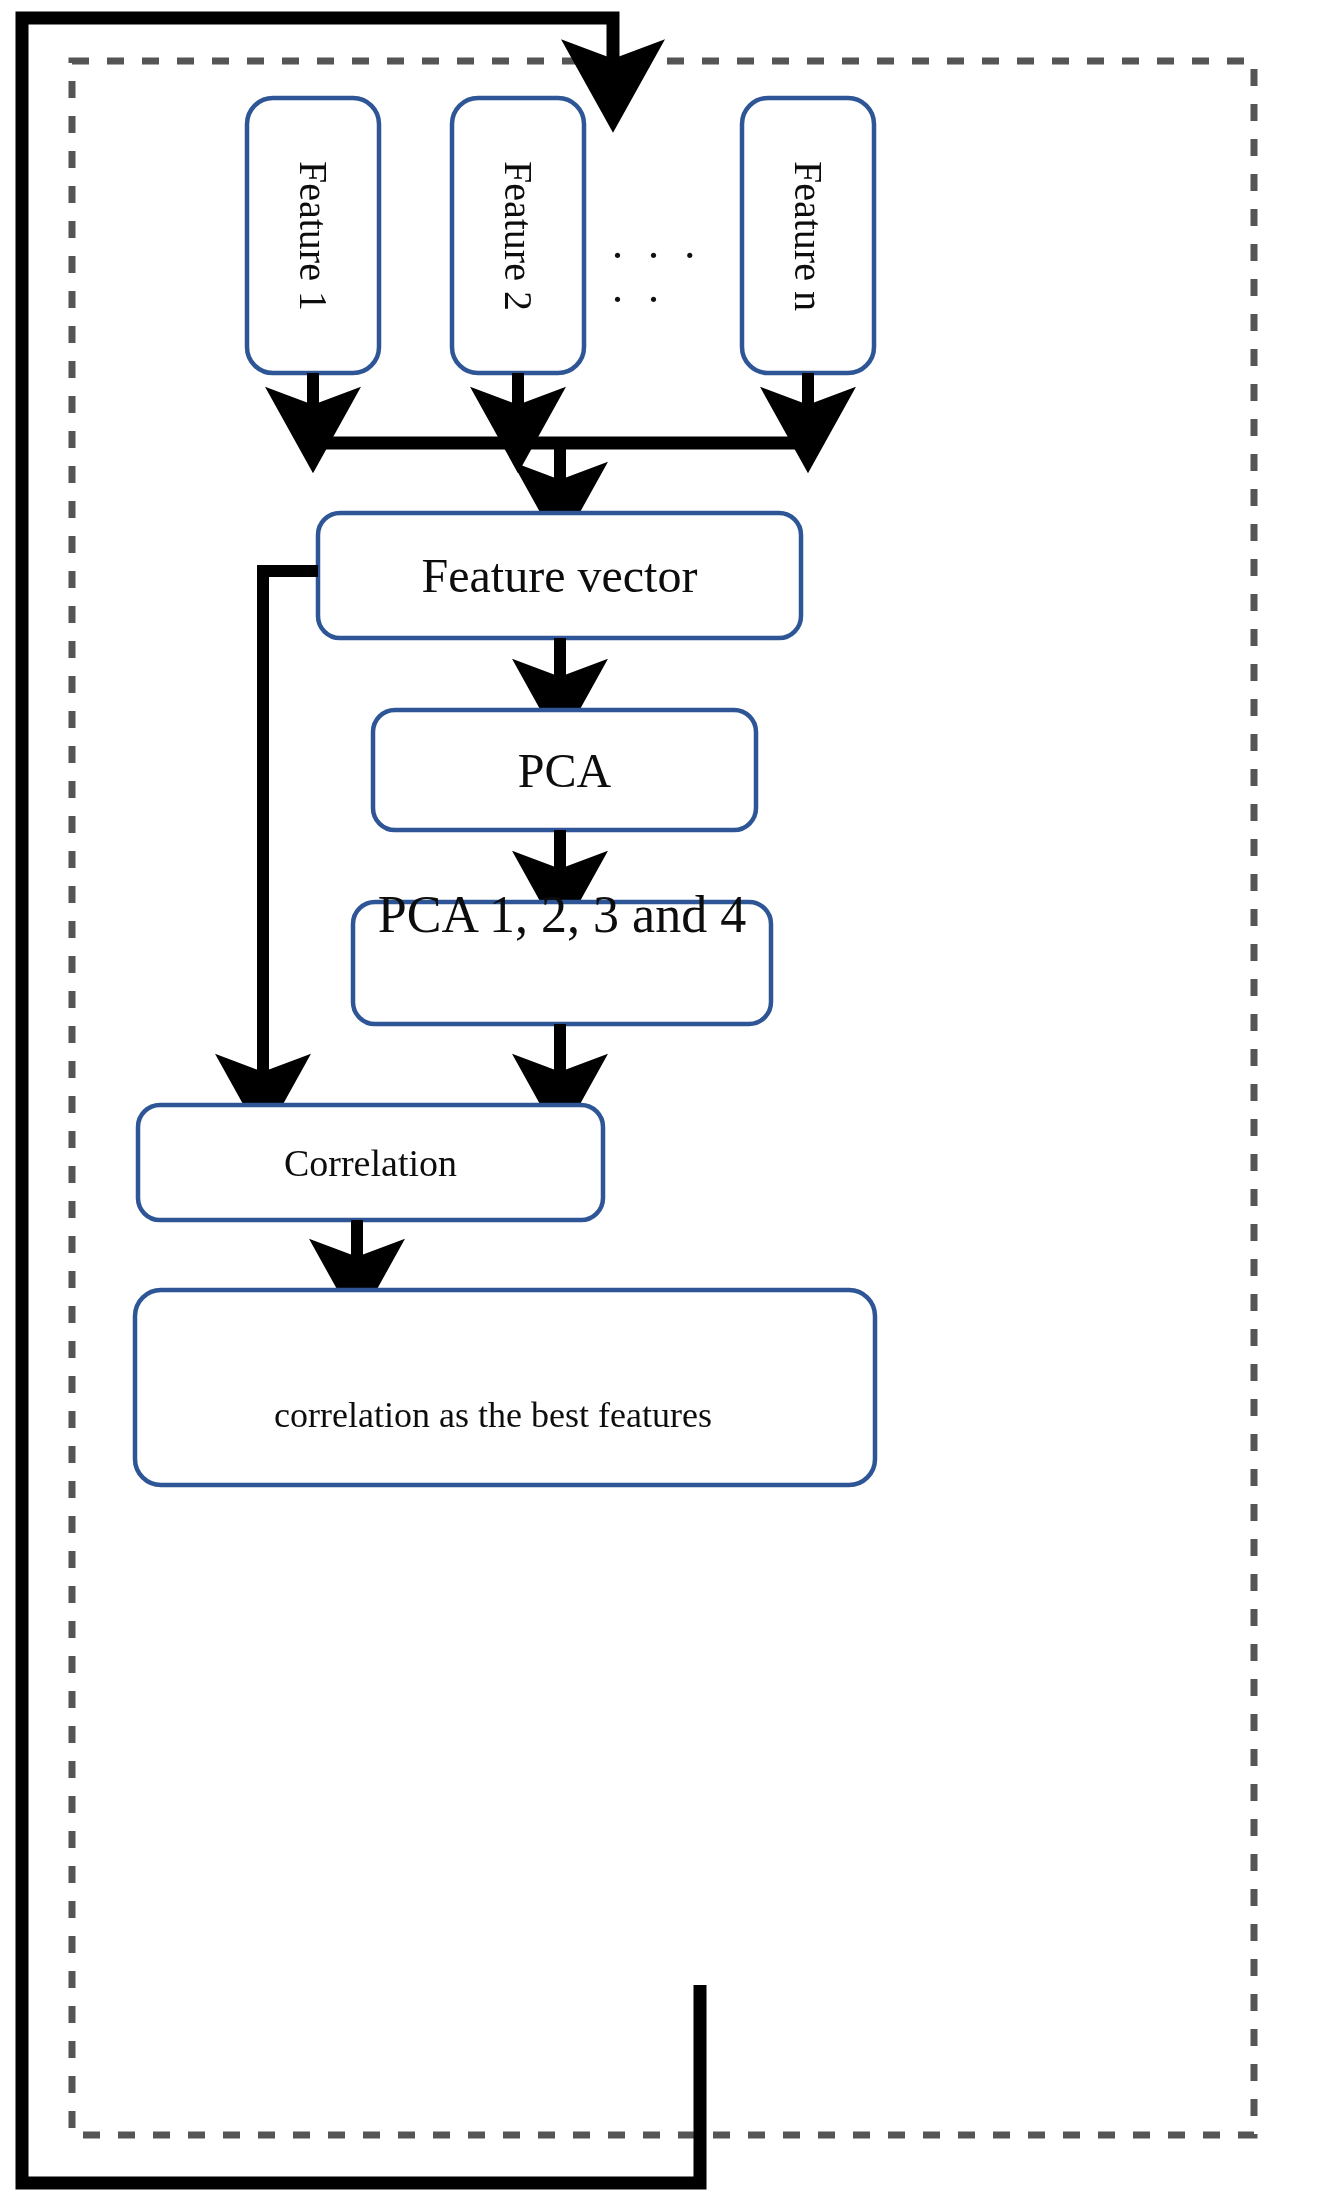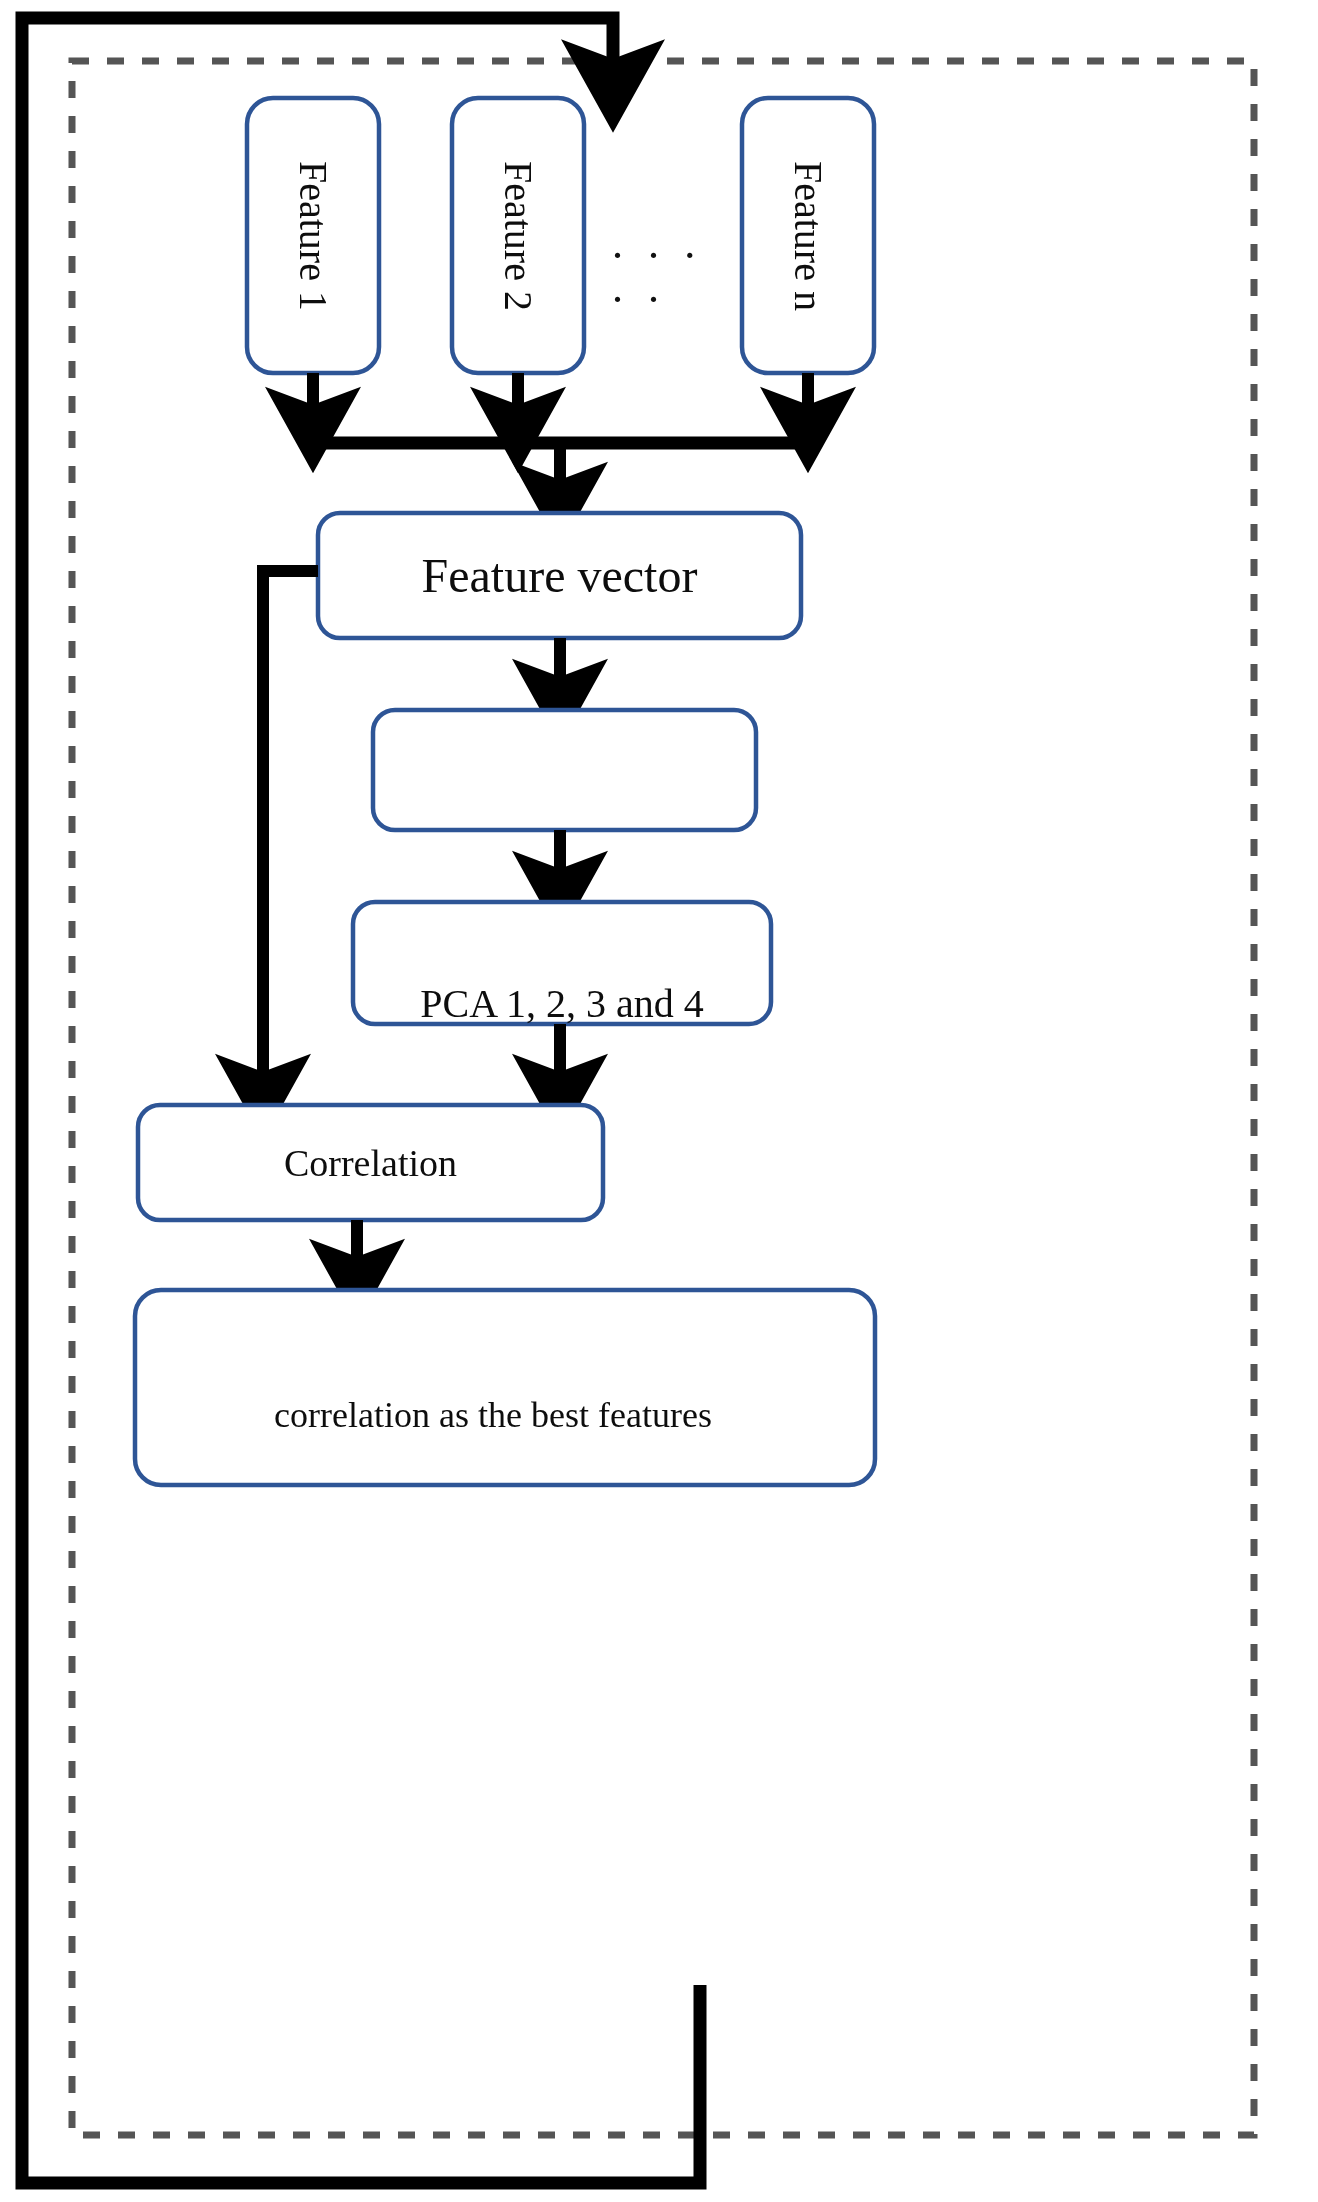--- a/index.html
+++ b/index.html
@@ -73,21 +73,22 @@
 <div class="nodeText vtext" style="left:247px;top:98px;width:132px;height:275px;font-size:40px;">Feature 1</div>
 
 <div class="nodeText vtext" style="left:452px;top:98px;width:132px;height:275px;font-size:40px;">Feature 2</div>
 
 <div class="nodeText vtext" style="left:742px;top:98px;width:132px;height:275px;font-size:40px;">Feature n</div>
 
 <div class="ell" style="left:612px;top:222px;width:120px;font-size:44px;line-height:1;">. . . . .</div>
 
 <div class="nodeText" style="left:318px;top:513px;width:483px;height:125px;font-size:48px;text-align:center;">Feature vector</div>
 
+<div class="nodeText" style="left:373px;top:710px;width:383px;height:120px;font-size:48px;">PCA</div>
 
-<div class="nodeText" style="left:353px;top:942px;width:418px;height:122px;font-size:40px;">PCA 1, 2, 3 and 4</div>
+<div class="nodeText" style="left:353px;top:853px;width:418px;height:122px;font-size:52px;">PCA 1, 2, 3 and 4</div>
 
 <div class="nodeText" style="left:138px;top:1105px;width:465px;height:115px;font-size:38px;">Correlation</div>
 
 
 <div class="nodeText" style="left:123px;top:1386px;width:740px;height:58px;font-size:36px;">correlation as the best features</div>
 
 </div>
 
 </body></html>

